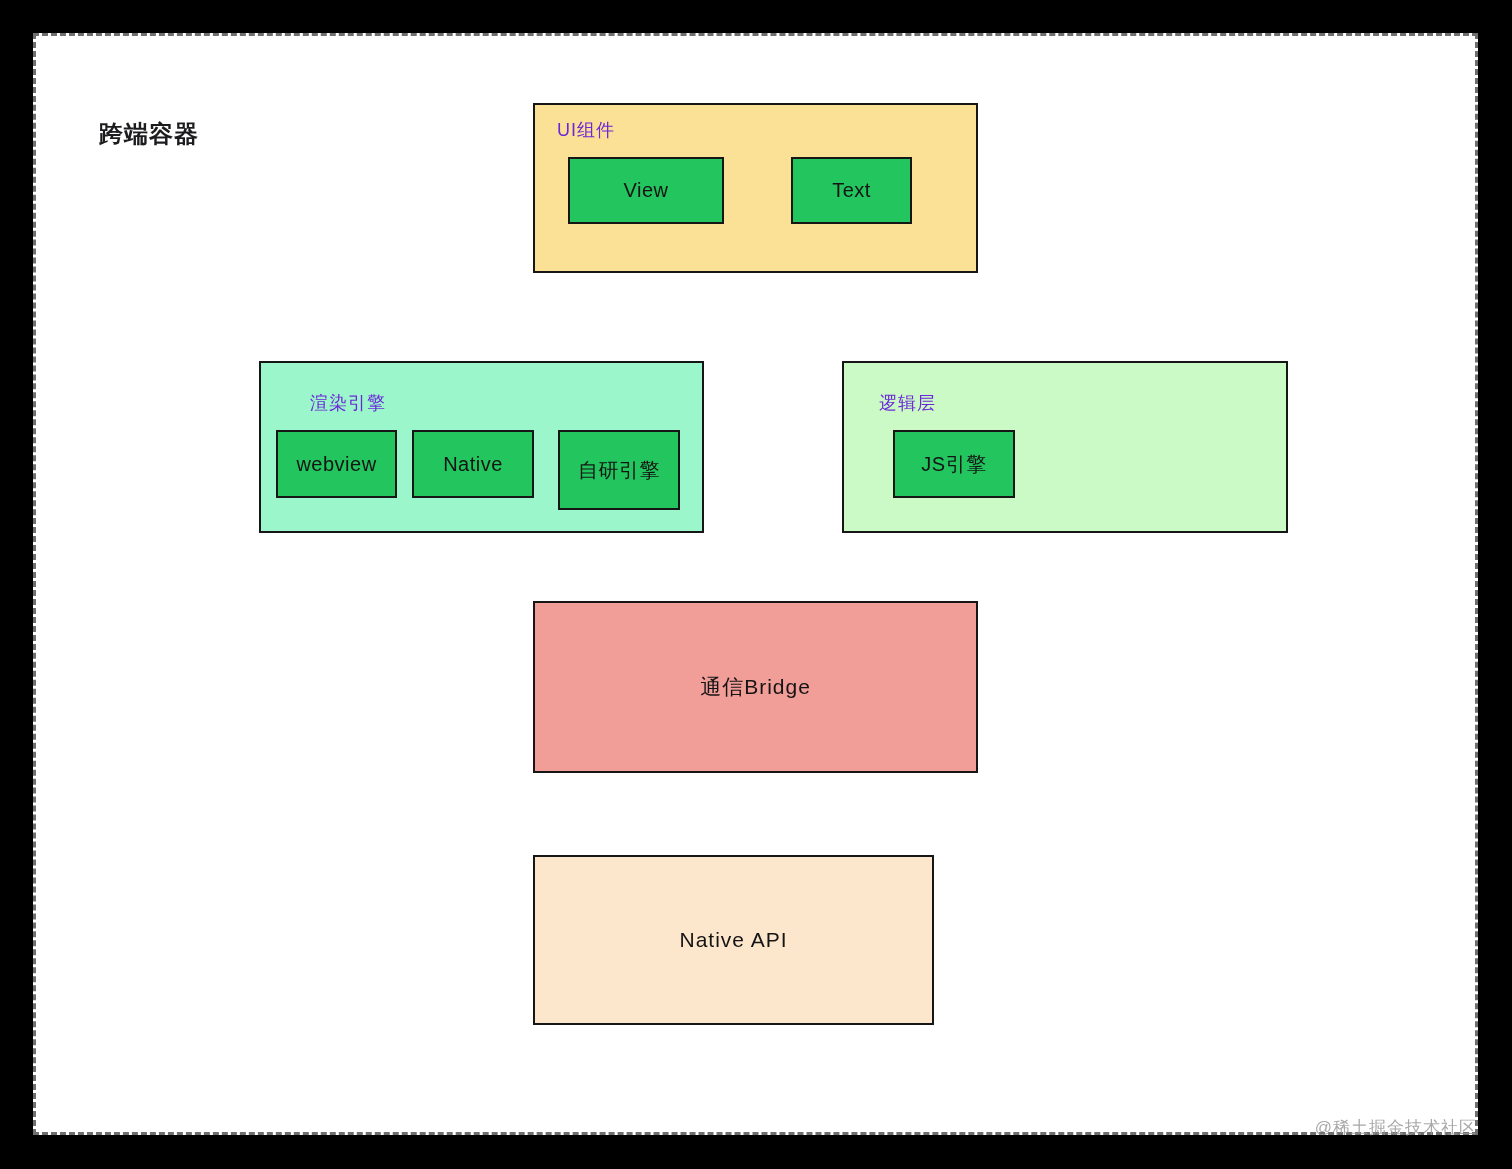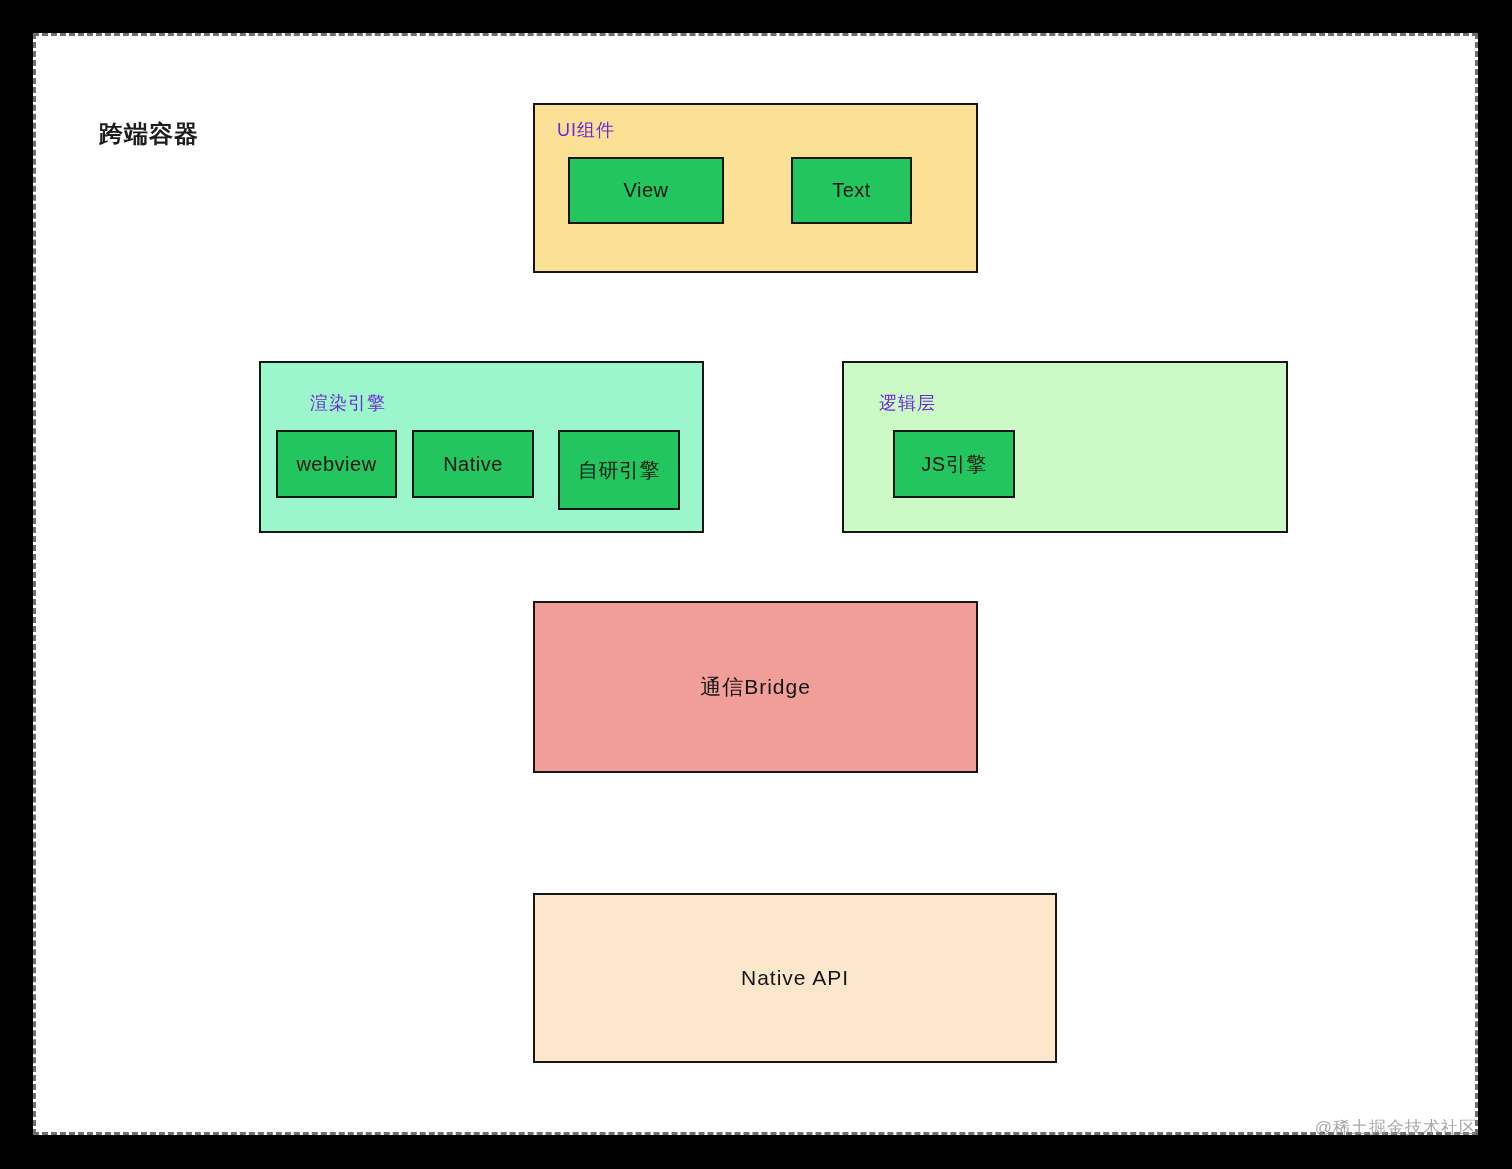--- a/index.html
+++ b/index.html
@@ -69,21 +69,21 @@
     justify-content: center;
     font-size: 21px;
     color: #141414;
     letter-spacing: 1px;
   }
   
   .g-ui        { left: 497px; top: 67px;  width: 445px; height: 170px; }
   .g-render    { left: 223px; top: 325px; width: 445px; height: 172px; }
   .g-logic     { left: 806px; top: 325px; width: 446px; height: 172px; }
   .g-bridge    { left: 497px; top: 565px; width: 445px; height: 172px; }
-  .g-nativeapi { left: 497px; top: 857px; width: 524px; height: 170px; }
+  .g-nativeapi { left: 497px; top: 819px; width: 401px; height: 170px; }
 
   .g-ui .group-label     { left: 22px; top: 13px; }
   .g-render .group-label { left: 33px; top: 28px; margin-left: 16px; }
   .g-logic .group-label  { left: 35px; top: 28px; }
 
   .n-view    { left: 33px;  top: 52px; width: 156px; height: 67px; }
   .n-text    { left: 256px; top: 52px; width: 121px; height: 67px; }
   .n-webview { left: 15px;  top: 67px; width: 121px; height: 68px; }
   .n-native  { left: 151px; top: 67px; width: 122px; height: 68px; }
   .n-custom  { left: 297px; top: 67px; width: 122px; height: 80px; }

